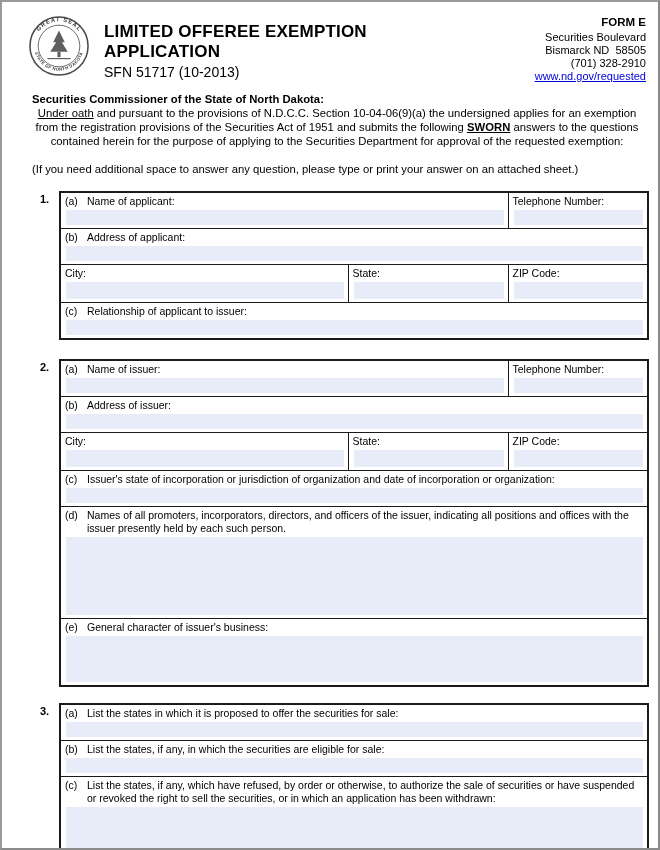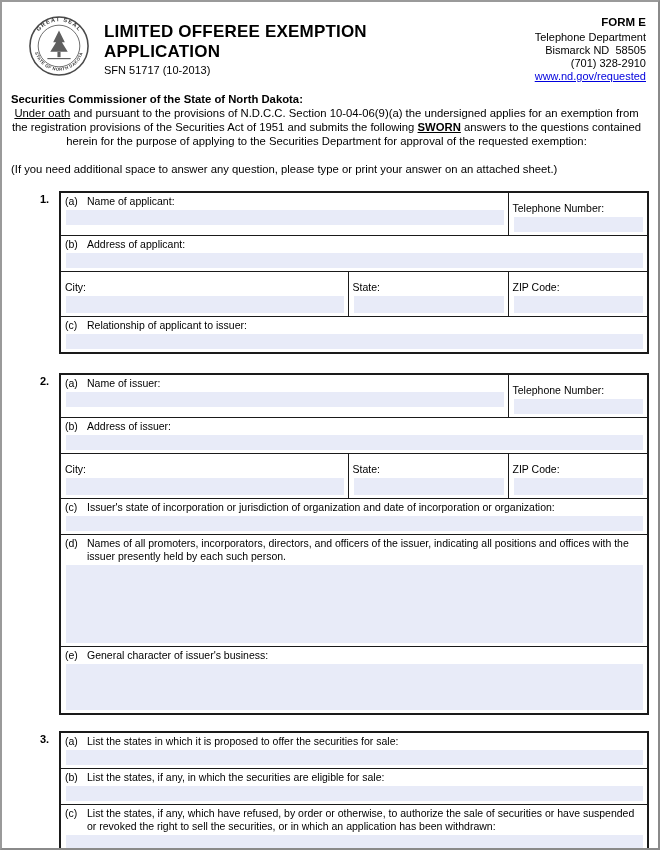--- a/index.html
+++ b/index.html
@@ -18,44 +18,44 @@
     color:#000;
     position:relative;
     overflow:hidden;
   }
   
   .header{display:flex;align-items:flex-start;padding:13px 12px 0 26px;}
   .seal{flex:0 0 62px;height:62px;}
   .title-block{margin-left:14px;padding-top:7px;}
   .title{font-size:17px;font-weight:bold;letter-spacing:.2px;}
   .subtitle{font-size:11.5px;margin-top:2px;}
-  .sfn{font-size:11px;margin-top:2px;}
+  .sfn{font-size:14px;margin-top:2px;}
   .dept-block{margin-left:auto;text-align:right;font-size:11px;line-height:13px;min-width:196px;padding-top:1px;}
   .dept-block .forme{font-weight:bold;font-size:11.5px;margin-bottom:2px;}
   .dept-block div{white-space:pre-wrap;}
   .weblink{color:var(--link-blue);text-decoration:underline;cursor:pointer;}
   
-  .intro{padding:9px 16px 0 9px;font-size:11.3px;line-height:14px;}
+  .intro{padding:9px 16px 0 30px;font-size:11.3px;line-height:14px;}
   .salutation{font-weight:bold;}
   .body-par{margin:0;text-align:center;}
   .u{text-decoration:underline;}
   .bu{font-weight:bold;text-decoration:underline;}
   .note{margin:14px 0 0 0;}
   
   .section{display:flex;padding-left:38px;padding-right:11px;}
   .sec1{margin-top:15px;}
   .sec2{margin-top:19px;}
   .sec3{margin-top:16px;}
   .sec-num{flex:0 0 19px;font-size:11px;font-weight:bold;padding-top:2px;}
   table.grid{border-collapse:collapse;width:588px;table-layout:fixed;border:2px solid var(--border-dark);}
   table.grid td{border:1.5px solid var(--border-dark);padding:1px 3px 3px 4px;vertical-align:top;}
   .lbl{display:flex;font-size:10.5px;line-height:13px;padding-top:1px;}
   .pfx{flex:0 0 22px;}
   .ltext{flex:1;}
-  .plain-lbl{font-size:10.5px;line-height:13px;padding-top:8px;}
+  .plain-lbl{font-size:10.5px;line-height:13px;padding-top:1px;}
   .input{background:var(--field-bg);height:15px;margin:2px 1px 0 1px;}
   .input.h78{height:78px;}
   .input.h46{height:46px;}
   .input.h49{height:49px;}
   .input.h17{height:17px;}
 </style>
 </head>
 <body>
 
 <div class="page">
@@ -79,21 +79,21 @@
         <rect x="30.4" y="38" width="3.2" height="5.5" fill="#5f5f5f"></rect>
         <path d="M20 45 H44" stroke="#5f5f5f" stroke-width="1.2"></path>
       </svg>
     </div>
     <div class="title-block">
       <div class="title">LIMITED OFFEREE EXEMPTION APPLICATION</div>
       <div class="sfn">SFN 51717 (10-2013)</div>
     </div>
     <div class="dept-block">
       <div class="forme">FORM E</div>
-      <div>Telephone Department</div>
+      <div>Securities Boulevard</div>
       <div>Bismarck ND  58505</div>
       <div>(701) 328-2910</div>
       <div><a class="weblink">www.nd.gov/requested</a></div>
     </div>
   </div>
 
   <div class="intro">
     <div class="salutation">Securities Commissioner of the State of North Dakota:</div>
     <p class="body-par"><span class="u">Under oath</span><span> and pursuant to the provisions of N.D.C.C. Section 10-04-06(9)(a) the undersigned applies for an exemption from the registration provisions of the Securities Act of 1951 and submits the following </span><span class="bu">SWORN</span><span> answers to the questions contained herein for the purpose of applying to the Securities Department for approval of the requested exemption:</span></p>
     <p class="note">(If you need additional space to answer any question, please type or print your answer on an attached sheet.)</p>

